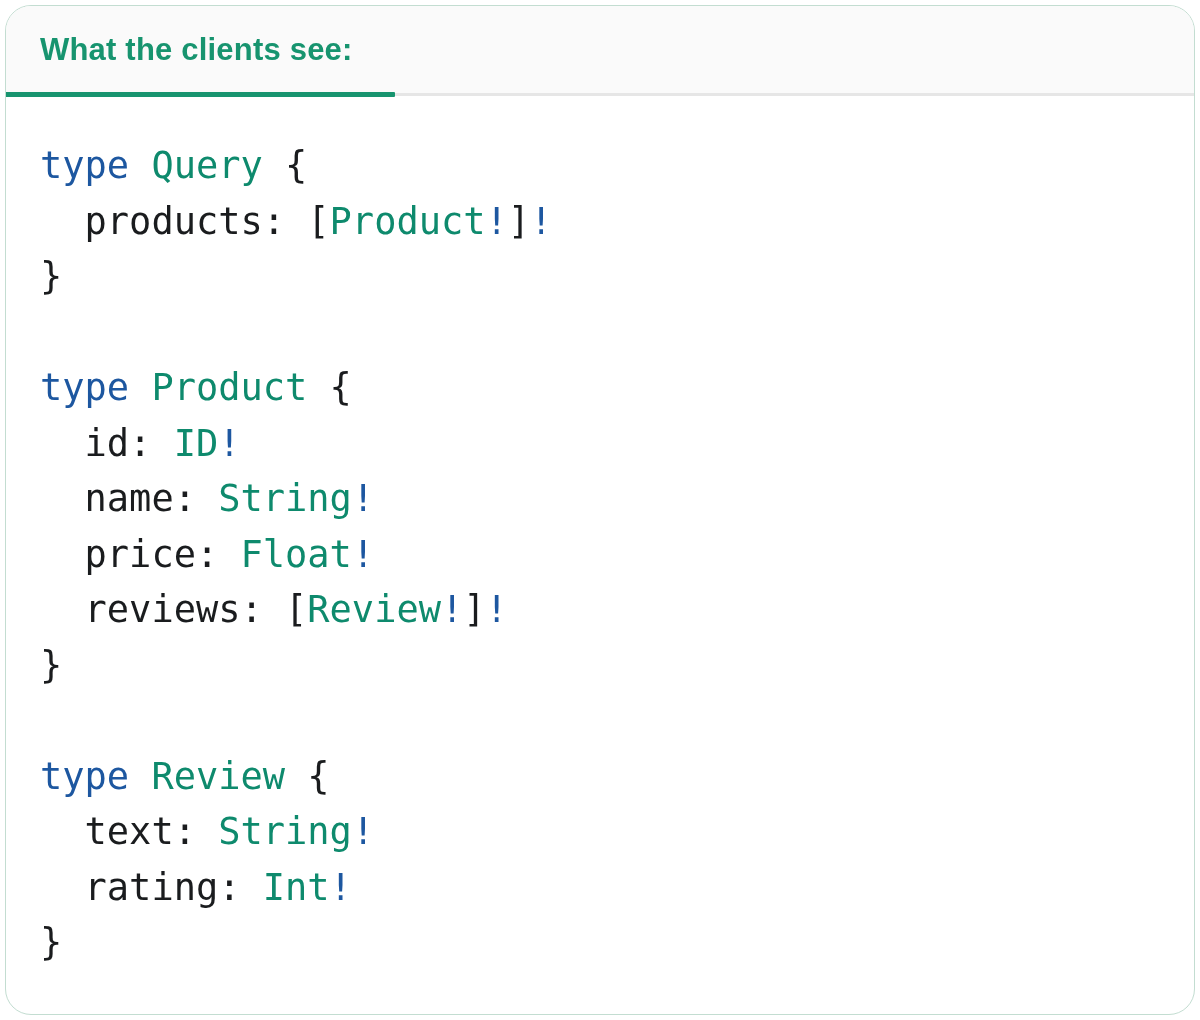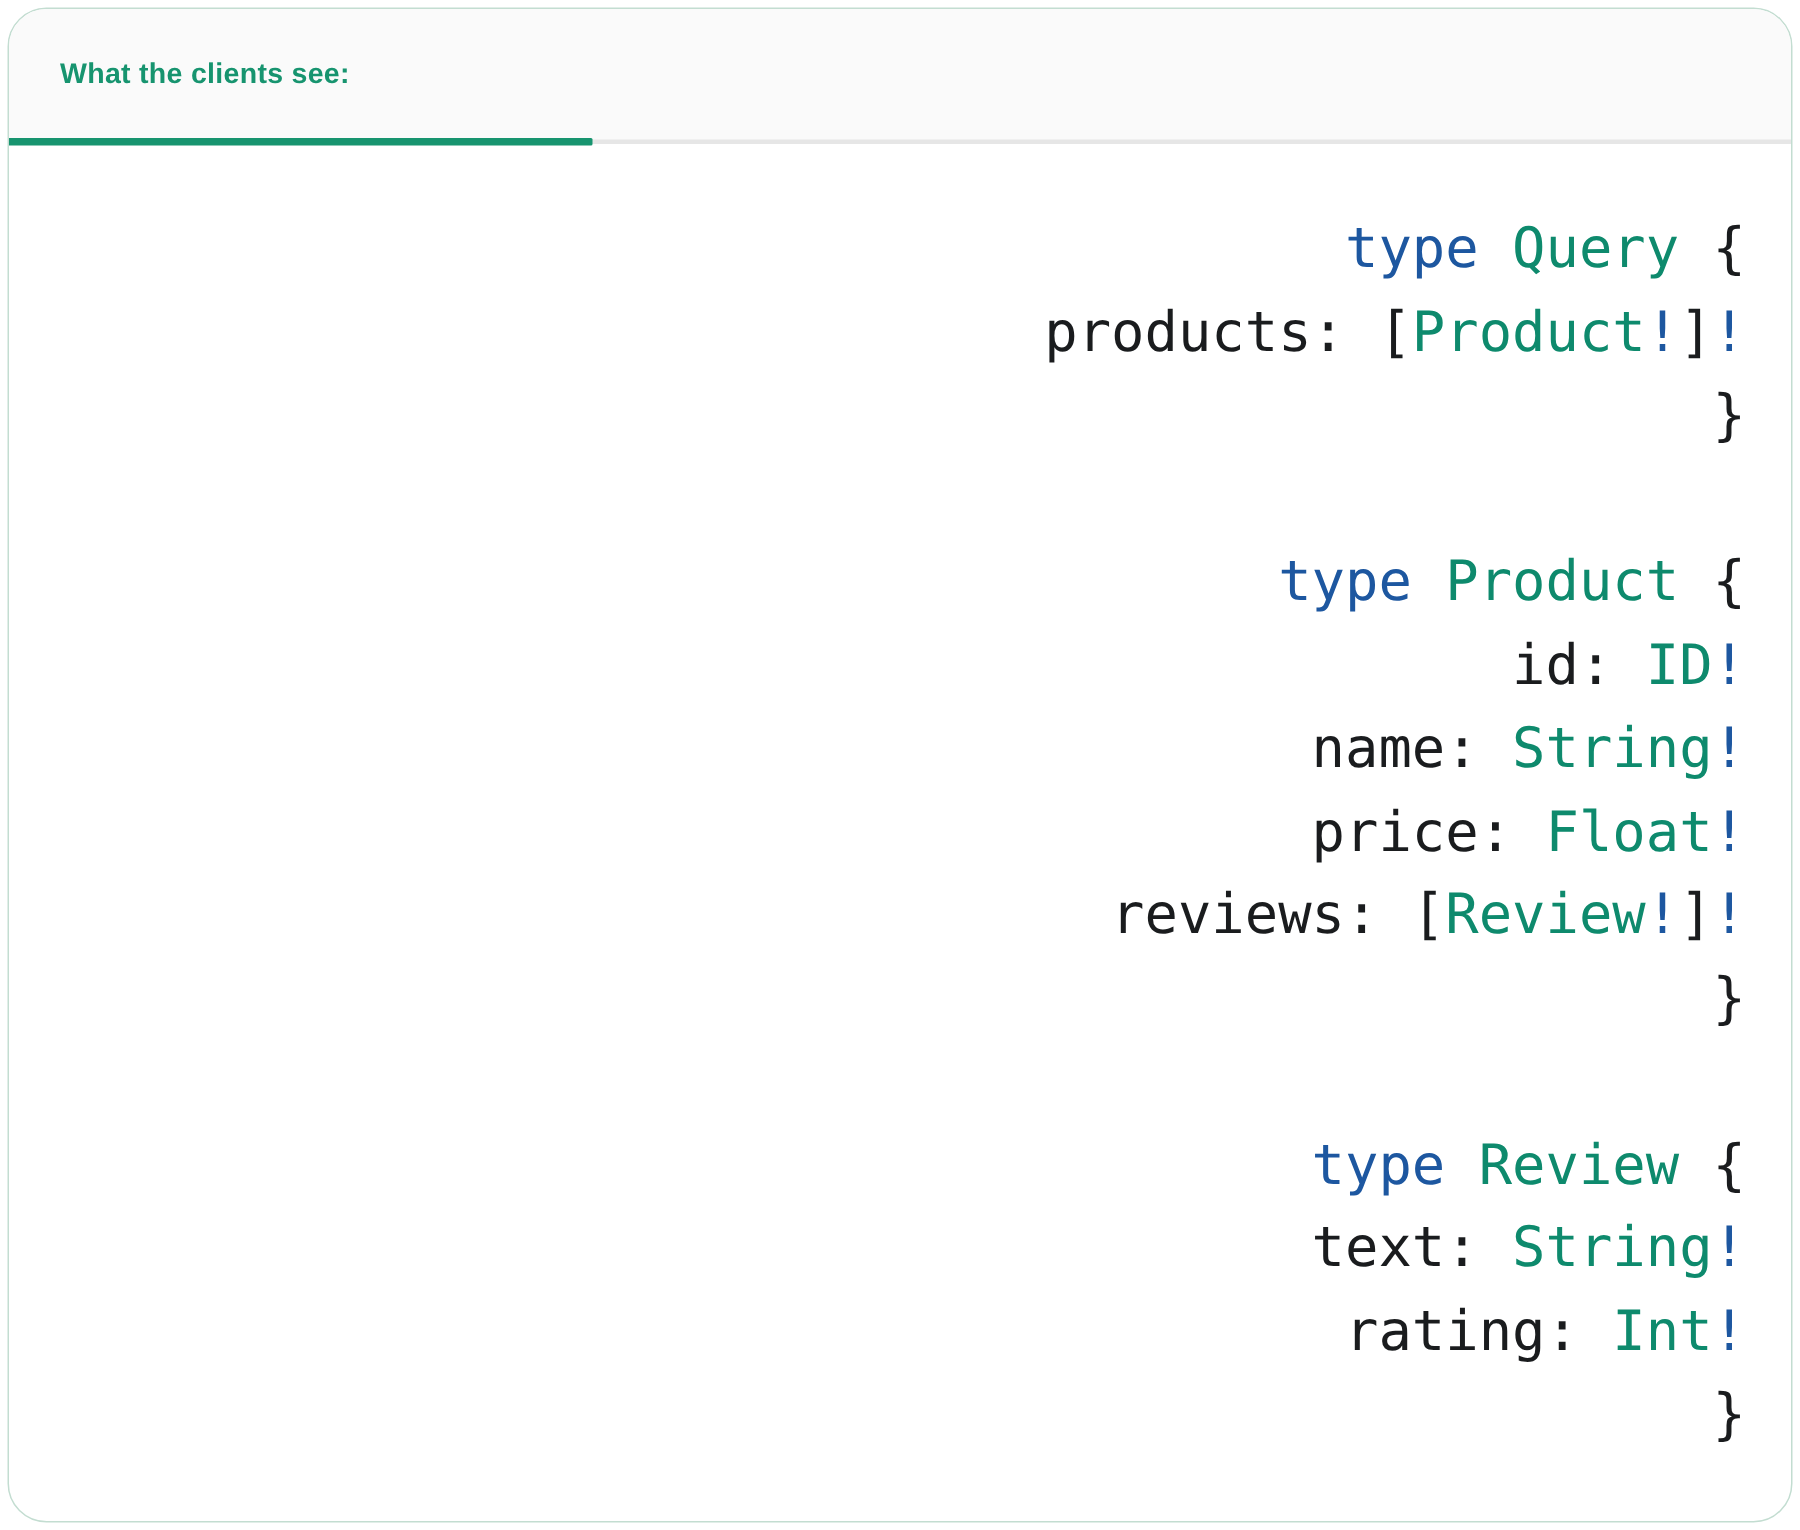--- a/index.html
+++ b/index.html
@@ -31,42 +31,41 @@
   .tabs {
     position: relative;
     height: 90px;
     background: var(--header-bg);
     border-bottom: 3px solid var(--divider-gray);
     display: flex;
     align-items: center;
     padding: 0 34px;
   }
   .tab-label {
-    font-size: 19px;
+    font-size: 31px;
     font-weight: 600;
     letter-spacing: 0.2px;
     color: var(--accent-green);
   }
   .tab-underline {
     position: absolute;
     left: 0;
     bottom: -4px;
     width: 389px;
     height: 5px;
     background: var(--accent-green);
     border-radius: 0 1px 1px 0;
   }
   .code {
     padding: 42px 30px 30px 34px;
     font-family: "DejaVu Sans Mono", "Liberation Mono", monospace;
     font-size: 37px;
     line-height: 55.5px;
     white-space: pre;
     color: var(--code-text);
-    text-align: right;
   }
   .tok-kw   { color: var(--keyword-blue); }
   .tok-ty   { color: var(--type-green); }
   .tok-bang { color: var(--keyword-blue); }
   .tok-pl   { color: var(--code-text); }
 </style>
 </head>
 <body>
 
 <div class="page">

